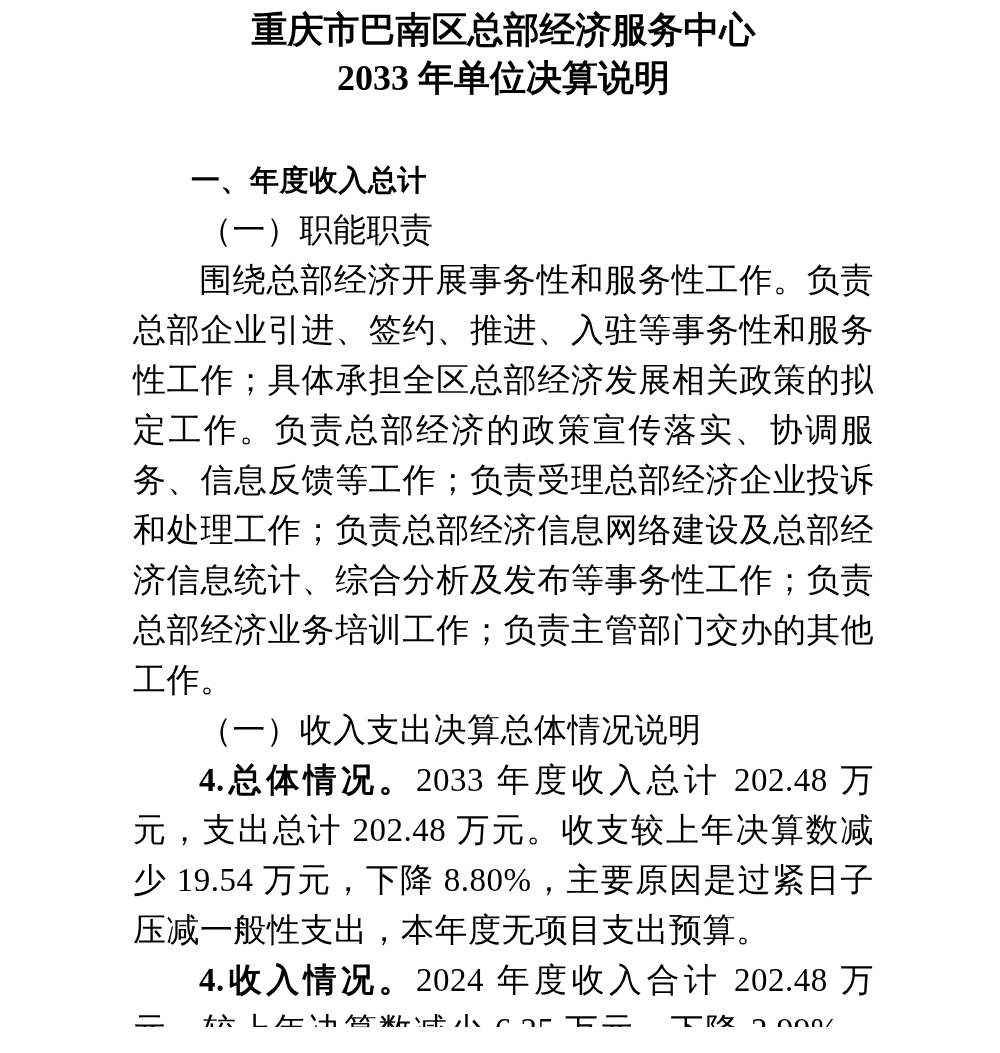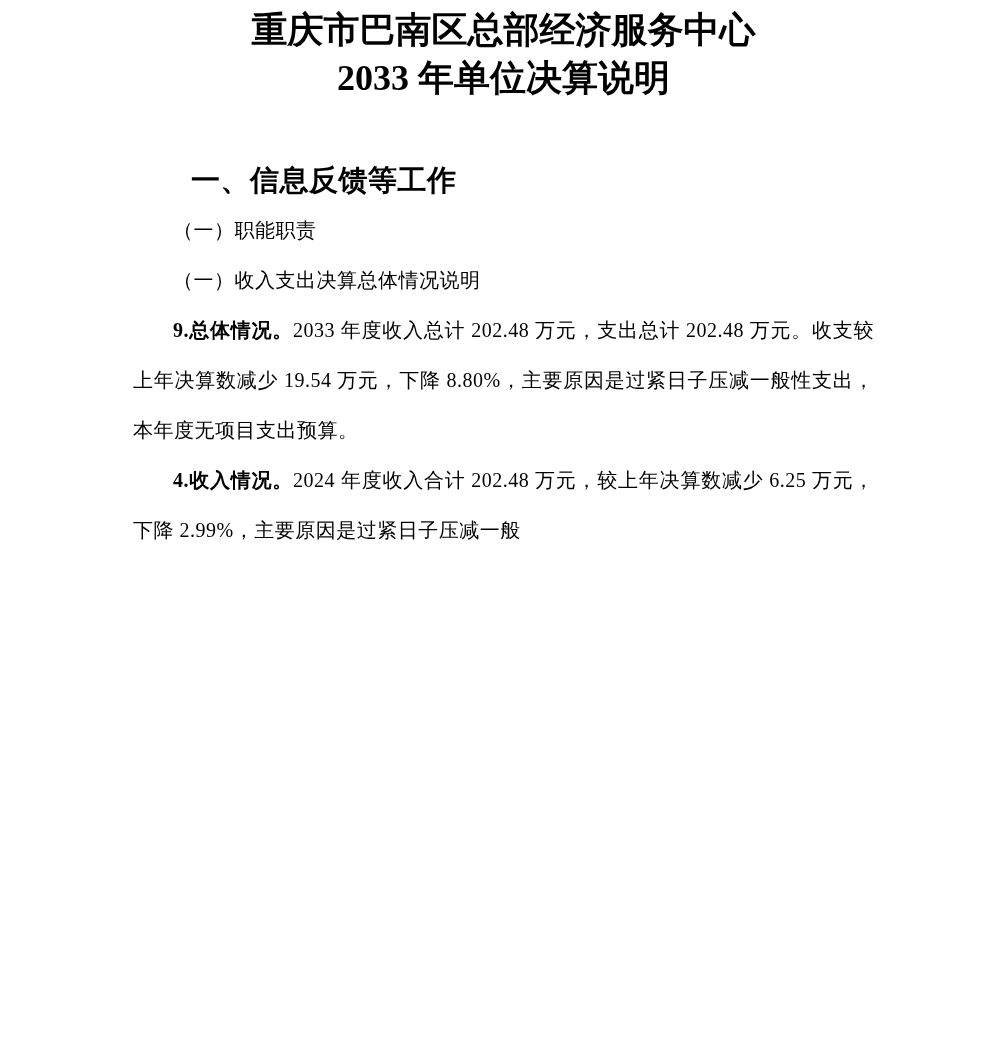--- a/index.html
+++ b/index.html
@@ -25,21 +25,21 @@
   .doc-title {
     font-family: "Liberation Serif", serif;
     font-weight: bold;
     font-size: 36px;
     line-height: 48px;
     text-align: center;
     margin: 6px 0 0 0;
   }
   .block {
     margin: 0;
-    font-size: 20px;
+    font-size: 33px;
     line-height: 50px;
     text-align: justify;
     text-indent: 2em;
     letter-spacing: 0.5px;
   }
   .h1 {
     font-family: "Liberation Sans", sans-serif;
     font-weight: bold;
     font-size: 29px;
     text-align: left;
@@ -62,28 +62,29 @@
 <body>
 
 <div class="page">
   <div class="content">
 
     <div class="doc-title">
       <div>重庆市巴南区总部经济服务中心</div>
       <div>2033 年单位决算说明</div>
     </div>
 
-    <p class="block h1 h1-first">一、信息反馈等工作</p>
+    <p class="block h1 h1-first">一、年度收入总计</p>
 
     <p class="block h2">（一）职能职责</p>
 
+    <p class="block para">围绕总部经济开展事务性和服务性工作。负责总部企业引进、签约、推进、入驻等事务性和服务性工作；具体承担全区总部经济发展相关政策的拟定工作。负责总部经济的政策宣传落实、协调服务、信息反馈等工作；负责受理总部经济企业投诉和处理工作；负责总部经济信息网络建设及总部经济信息统计、综合分析及发布等事务性工作；负责总部经济业务培训工作；负责主管部门交办的其他工作。</p>
 
 
 
 
     <p class="block h2">（一）收入支出决算总体情况说明</p>
 
-    <p class="block para"><span class="lead">9.总体情况。</span><span>2033 年度收入总计 202.48 万元，支出总计 202.48 万元。收支较上年决算数减少 19.54 万元，下降 8.80%，主要原因是过紧日子压减一般性支出，本年度无项目支出预算。</span></p>
+    <p class="block para"><span class="lead">4.总体情况。</span><span>2033 年度收入总计 202.48 万元，支出总计 202.48 万元。收支较上年决算数减少 19.54 万元，下降 8.80%，主要原因是过紧日子压减一般性支出，本年度无项目支出预算。</span></p>
 
     <p class="block para"><span class="lead">4.收入情况。</span><span>2024 年度收入合计 202.48 万元，较上年决算数减少 6.25 万元，下降 2.99%，主要原因是过紧日子压减一般</span></p>
 
   </div>
 </div>
 
 </body></html>

